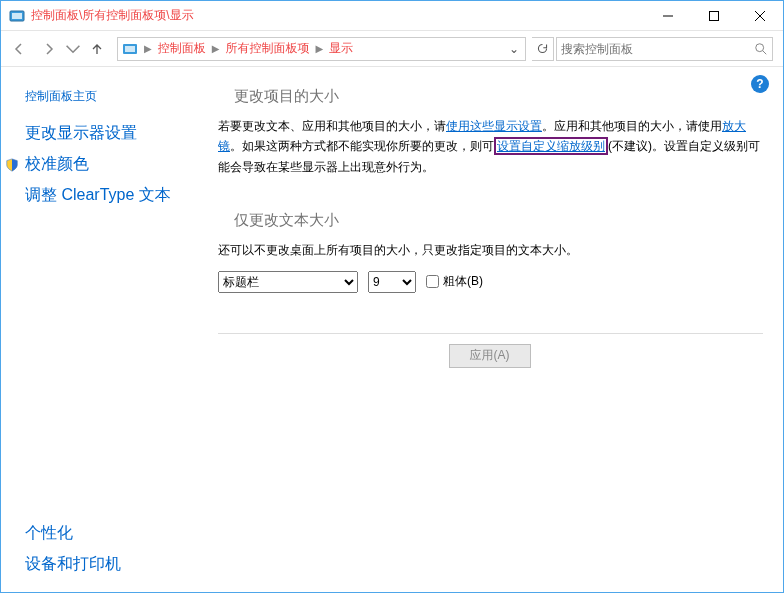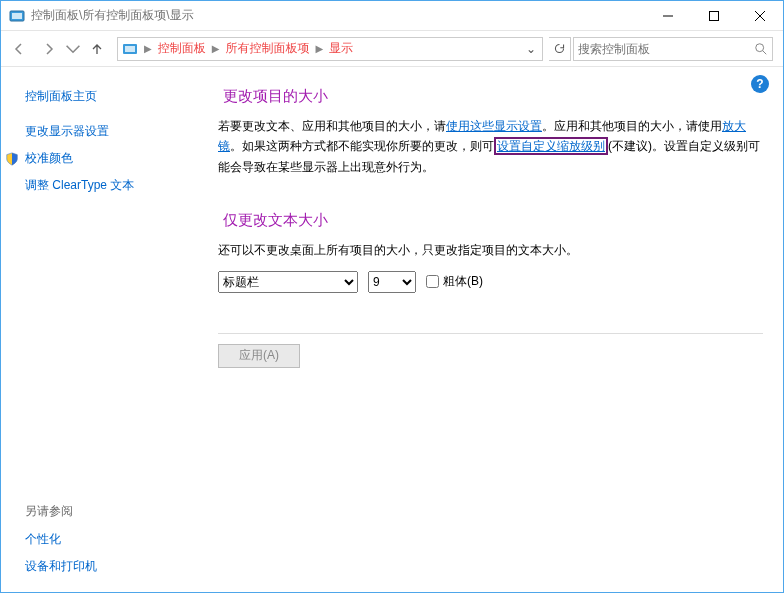--- a/index.html
+++ b/index.html
@@ -18,21 +18,21 @@
     height: 30px;
     display: flex;
     align-items: center;
     background: #fff;
     border-bottom: 1px solid #e5e5e5;
   }
   .titlebar .app-icon {
     width: 16px; height: 16px; margin: 0 6px 0 8px;
     display:inline-flex;align-items:center;justify-content:center;
   }
-  .titlebar .title-text { flex: 0 0 auto; color:#737373; }
+  .titlebar .title-text { flex: 0 0 auto; color:#ef4444; }
   .titlebar .spacer { flex: 1; }
   .win-btn {
     width: 46px; height: 30px;
     display:flex;align-items:center;justify-content:center;
     color:#000;
   }
   .win-btn svg{width:10px;height:10px;stroke:currentColor;fill:none;stroke-width:1;}
   
   .navbar {
     height: 36px;
@@ -49,51 +49,51 @@
   .addr {
     flex:1;display:flex;align-items:center;height:24px;
     border:1px solid #ccc;padding:0 2px;margin:0 4px;
   }
   .addr .cp-icon{width:16px;height:16px;margin:0 4px 0 2px;display:inline-flex;}
   .crumb{padding:0 4px;color:#ef4444;}
   .crumb-sep{color:#888;padding:0 2px;font-size:10px;}
   .addr-drop{margin-left:auto;width:18px;text-align:center;color:#555;}
   .addr-refresh{width:22px;height:24px;border:1px solid #ccc;border-left:none;display:flex;align-items:center;justify-content:center;}
   .searchbox{
-    width:200px;height:24px;border:1px solid #ccc;margin-right:6px;
+    width:217px;height:24px;border:1px solid #ccc;margin-right:6px;
     display:flex;align-items:center;padding:0 4px;color:#777;
   }
   .searchbox input{border:none;outline:none;flex:1;font-size:12px;color:#555;font-family:inherit;background:transparent;}
   .searchbox .mag{width:14px;height:14px;color:#777;}
   
   .content{display:flex;height:calc(593px - 30px - 36px - 2px);}
   .sidebar{
     width:195px;padding:16px 8px 12px 24px;display:flex;flex-direction:column;
   }
-  .sidebar a.sb-link{color:#0066cc;text-decoration:none;display:block;padding:5px 0;font-size:12px;}
+  .sidebar a.sb-link{color:#0066cc;text-decoration:none;display:block;padding:5px 0;font-size:16px;}
   .sb-home{color:#0066cc;padding:5px 0;font-size:12px;}
   .sb-item{display:flex;align-items:center;gap:6px;}
   .shield{width:14px;height:14px;display:inline-flex;flex-shrink:0;margin-left:-20px;}
   .sb-spacer{flex:1;}
   .sb-seealso{color:#6b6b6b;font-size:12px;padding:6px 0;}
   
   .main{flex:1;padding:14px 20px 0 22px;position:relative;}
   .help-icon{position:absolute;top:8px;right:14px;width:18px;height:18px;border-radius:50%;background:#1e7fd6;color:#fff;font-weight:bold;display:flex;align-items:center;justify-content:center;font-size:12px;}
-  h2.section{color:#a21caf;font-weight:normal;font-size:15px;margin:6px 0 10px 5px;}
+  h2.section{color:#737373;font-weight:normal;font-size:15px;margin:6px 0 10px 16px;}
   .para{color:#000;line-height:1.7;font-size:12px;margin-bottom:6px;}
   .para a{color:#0066cc;text-decoration:underline;}
   .redbox{border:2px solid #701a75;padding:0 1px;margin-top:24px;}
   .controls{display:flex;gap:10px;margin-top:10px;}
   select.combo{height:22px;font-size:12px;font-family:inherit;}
   .combo.title-combo{width:140px;}
   .combo.size-combo{width:48px;}
   .chk{display:flex;align-items:center;gap:4px;}
   .chk input{width:13px;height:13px;}
   .divider{border-top:1px solid #ddd;margin:40px 0 10px 0;}
-  .apply-row{display:flex;justify-content:flex-start;padding-right:2px;}
+  .apply-row{display:flex;justify-content:center;padding-right:2px;}
   .btn{min-width:82px;height:24px;border:1px solid #bdbdbd;background:#e9e9e9;color:#8a8a8a;font-family:inherit;font-size:12px;}
 </style>
 </head>
 <body>
 
 <div class="titlebar">
   <span class="app-icon">
     <svg viewBox="0 0 16 16">
         <rect x="1" y="3" width="14" height="10" rx="1" fill="#3a9bdc" stroke="#2a6fa0"></rect>
         <rect x="3" y="5" width="10" height="6" fill="#cfe8f7"></rect>
@@ -186,21 +186,20 @@
           </svg>
       </span>
       <a class="sb-link">校准颜色</a>
     </div>
     <div class="sb-item">
       <a class="sb-link">调整 ClearType 文本</a>
     </div>
 
     <div class="sb-spacer"></div>
 
-    <div class="sb-seealso">另请参阅</div>
     <a class="sb-link">个性化</a>
     <a class="sb-link">设备和打印机</a>
   </div>
 
   <div class="main">
     <div class="help-icon">?</div>
 
     <h2 class="section">更改项目的大小</h2>
     <p class="para">
       <span>若要更改文本、应用和其他项目的大小，请</span><a href="#">使用这些显示设置</a><span>。应用和其他项目的大小，请使用</span><a href="#">放大镜</a><span>。如果这两种方式都不能实现你所要的更改，则可</span><a href="#" class="redbox">设置自定义缩放级别</a><span>(不建议)。设置自定义级别可能会导致在某些显示器上出现意外行为。</span>

